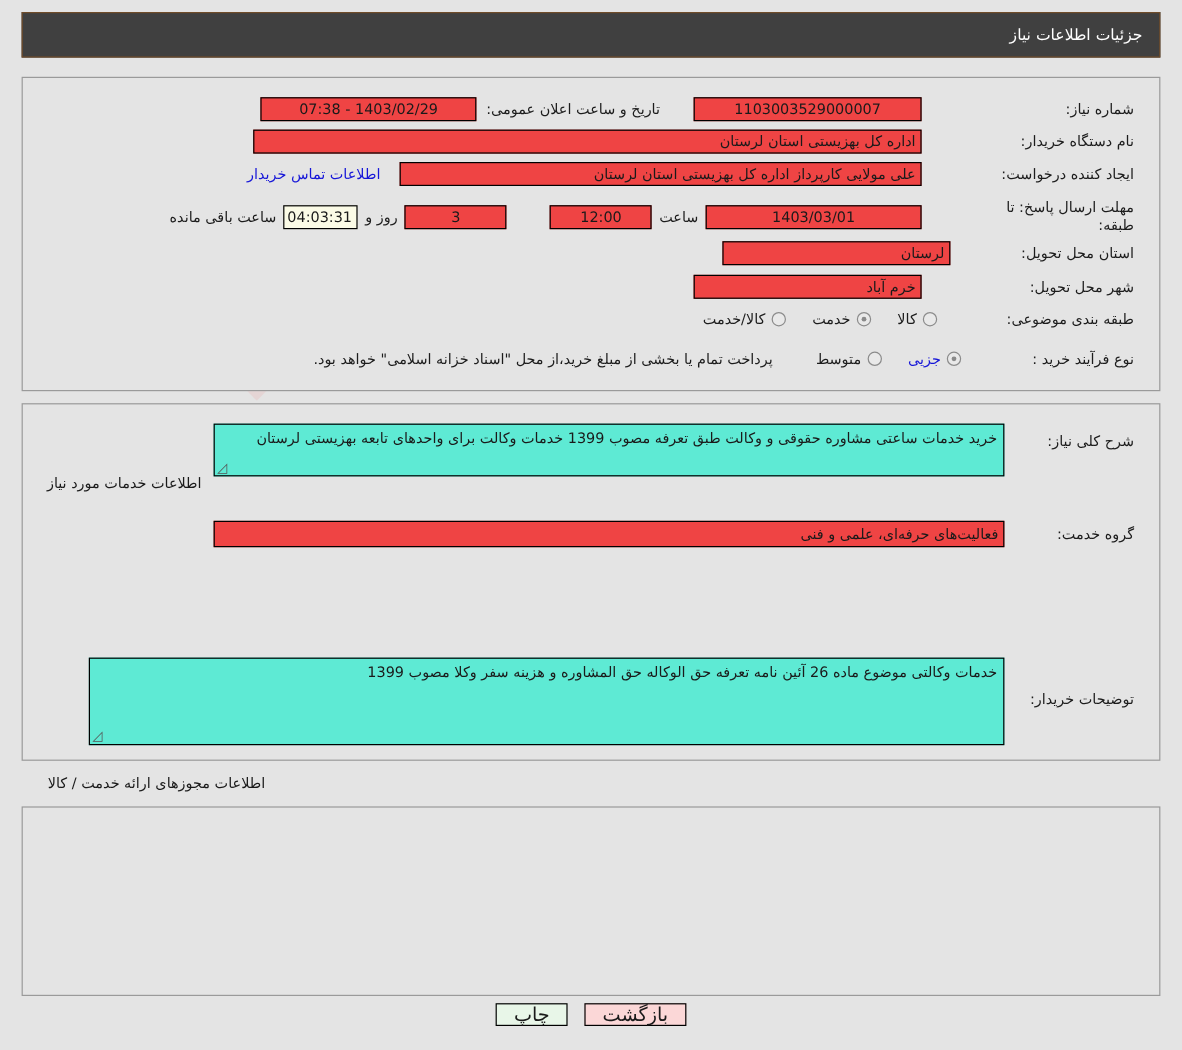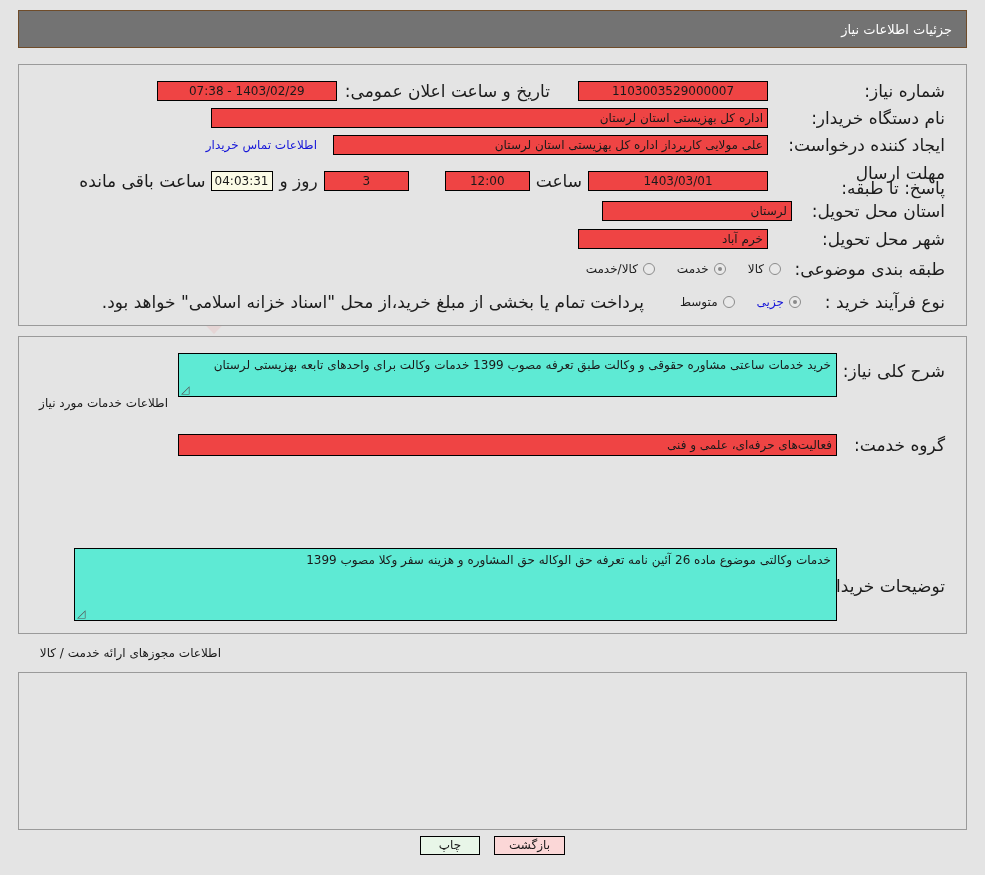--- a/index.html
+++ b/index.html
@@ -68,21 +68,21 @@
     clip-path: polygon(50% 0%, 100% 45%, 65% 100%, 12% 78%, 0% 34%);
   }
 
   
   .header-bar {
     position: absolute;
     top: 10px;
     right: 18px;
     left: 18px;
     height: 38px;
-    background: #737373;
+    background: #404040;
     border: 1px solid #6f4c2a;
     box-sizing: border-box;
     display: flex;
     align-items: center;
     justify-content: flex-start;
     padding: 0 14px;
     z-index: 3;
   }
   .header-bar .title {
     color: #ffffff;
@@ -103,21 +103,21 @@
   .panel-bot   { top: 672px; right: 18px; left: 18px; height: 158px; }
 
   
   .row {
     position: absolute;
     display: flex;
     align-items: center;
     direction: rtl;
   }
   .lbl {
-    font-size: 17px;
+    font-size: 12px;
     color: #1c1c1c;
     white-space: nowrap;
     text-align: right;
   }
   .lbl-b { font-weight: normal; }
 
   .fld {
     background: #ef4444;
     border: 1px solid #000000;
     box-sizing: border-box;
@@ -283,21 +283,21 @@
     top: 836px;
     left: 0; right: 0;
     display: flex;
     justify-content: center;
     gap: 14px;
     z-index: 3;
   }
   .btn {
     border: 1px solid #000;
     box-sizing: border-box;
-    font-size: 12px;
+    font-size: 16px;
     height: 19px;
     line-height: 17px;
     padding: 0 14px;
     min-width: 60px;
     text-align: center;
     cursor: pointer;
     color: #1a1a1a;
   }
   .btn-print  { background: #e8f6e8; }
   .btn-back   { background: #fbd7d7; }

